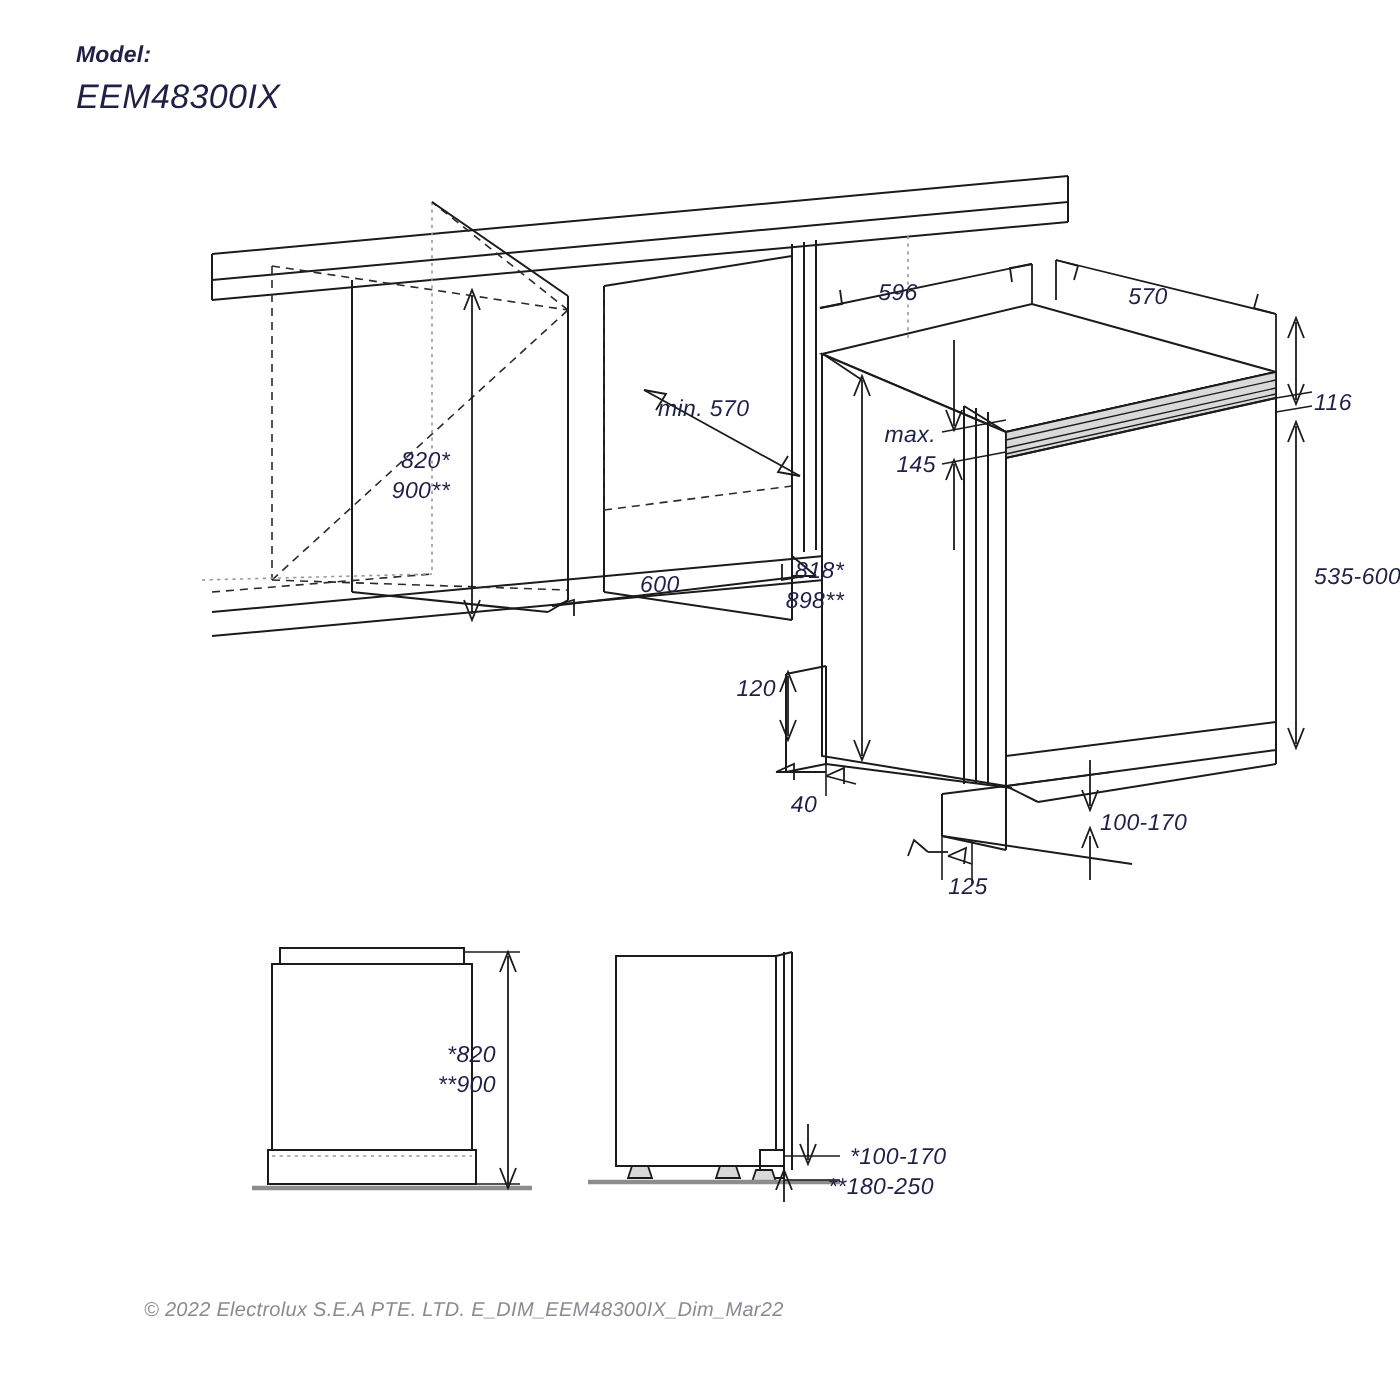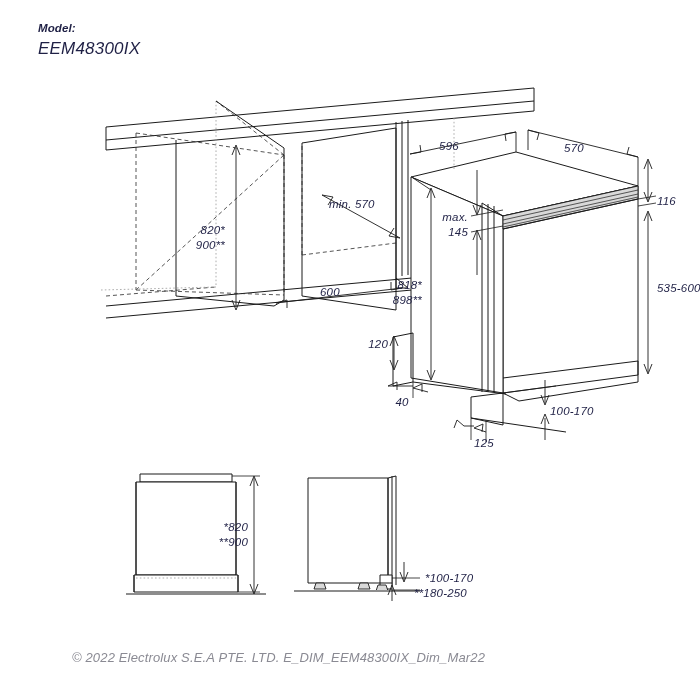--- a/index.html
+++ b/index.html
@@ -10,21 +10,21 @@
     color:#1f2045;
     position:relative;
     overflow:hidden;
   }
   #sheet{position:absolute;left:16px;top:0;width:700px;height:700px;font-style:italic;}
 
   .hdr{position:absolute;left:22px;top:20px;line-height:1.45;}
   .hdr .lbl{font-size:11.5px;font-weight:bold;letter-spacing:.1px;color:#1f2045;}
   .hdr .val{font-size:17px;font-weight:normal;letter-spacing:.2px;color:#1f2045;}
 
-  .foot{position:absolute;left:56px;top:650px;font-size:13px;color:#8a8a93;letter-spacing:.15px;}
+  .foot{position:absolute;left:56px;top:650px;font-size:10px;color:#8a8a93;letter-spacing:.15px;}
 
   svg{position:absolute;left:0;top:0;width:700px;height:700px;display:block;}
   .ln{fill:none;stroke:#1b1b1b;stroke-width:1;stroke-linecap:butt;stroke-linejoin:miter;}
   .ln-t{fill:none;stroke:#1b1b1b;stroke-width:.8;}
   .dash{fill:none;stroke:#2a2a2a;stroke-width:.8;stroke-dasharray:4 3;}
   .dot{fill:none;stroke:#9a9a9a;stroke-width:.8;stroke-dasharray:1.6 2.2;}
   .dim{fill:none;stroke:#1b1b1b;stroke-width:.9;}
   .fillw{fill:#ffffff;stroke:#1b1b1b;stroke-width:1;}
   .fillg{fill:#d9d9d9;stroke:#1b1b1b;stroke-width:.9;}
   .grnd{fill:none;stroke:#8d8d8d;stroke-width:2.2;}

